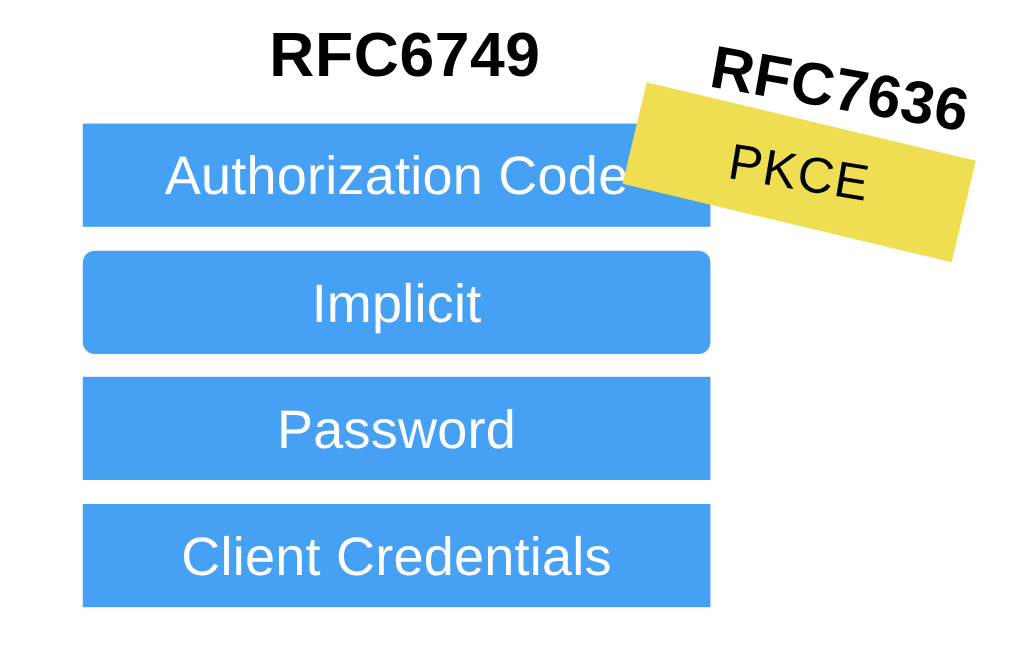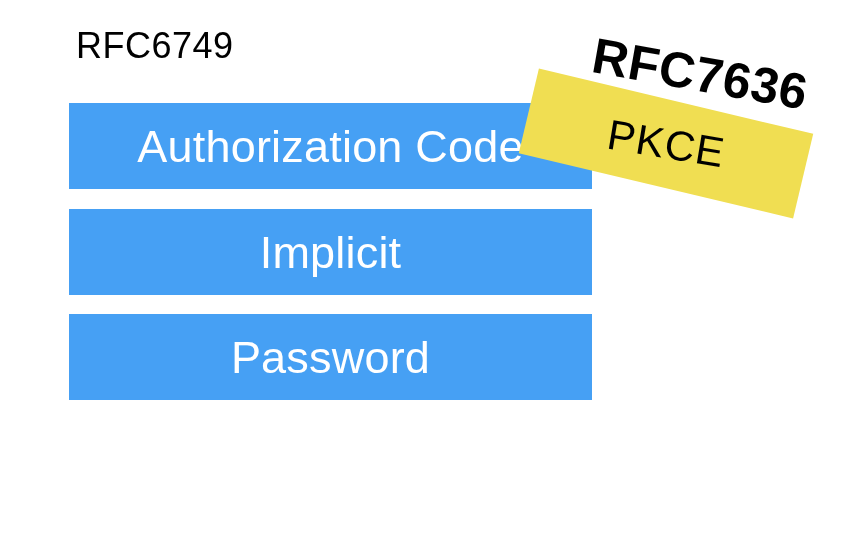--- a/index.html
+++ b/index.html
@@ -13,22 +13,23 @@
     height: 544px;
     overflow: hidden;
     background: var(--background, #ffffff);
     font-family: "Liberation Sans", "DejaVu Sans", sans-serif;
   }
   .slide-title {
     position: absolute;
     left: 76px;
     top: 20px;
     width: 523px;
-    font-size: 36px;
-    font-weight: 400;
+    text-align: center;
+    font-size: 52px;
+    font-weight: 700;
     line-height: 52px;
     letter-spacing: 0.5px;
     color: var(--title-text, #000000);
     z-index: 1;
   }
   .bar {
     position: absolute;
     left: 69px;
     width: 523px;
     height: 86px;
@@ -40,21 +41,21 @@
   }
   .bar .bar-label {
     color: var(--bar-text, #ffffff);
     font-size: 45px;
     font-weight: 400;
     letter-spacing: 0.2px;
     white-space: nowrap;
     padding-top: 2px;
   }
   .bar-1 { top: 103px; }
-  .bar-2 { top: 209px; }
+  .bar-2 { top: 209px; border-radius: 10px; }
   .bar-3 { top: 314px; align-items: center; }
   .bar-4 { top: 420px; }
   .pkce-banner {
     position: absolute;
     left: 525px;
     top: 100px;
     width: 282px;
     height: 87px;
     background: var(--banner-yellow, #F0DE52);
     transform: rotate(13.4deg);
@@ -98,20 +99,23 @@
   </div>
 
   <div class="bar bar-2">
     <span class="bar-label">Implicit</span>
   </div>
 
   <div class="bar bar-3">
     <span class="bar-label">Password</span>
   </div>
 
+  <div class="bar bar-4">
+    <span class="bar-label">Client Credentials</span>
+  </div>
 
   <div class="pkce-banner">
     <span class="pkce-label">PKCE</span>
   </div>
 
   <div class="sticker-title">RFC7636</div>
 
 </div>
 
 </body></html>

